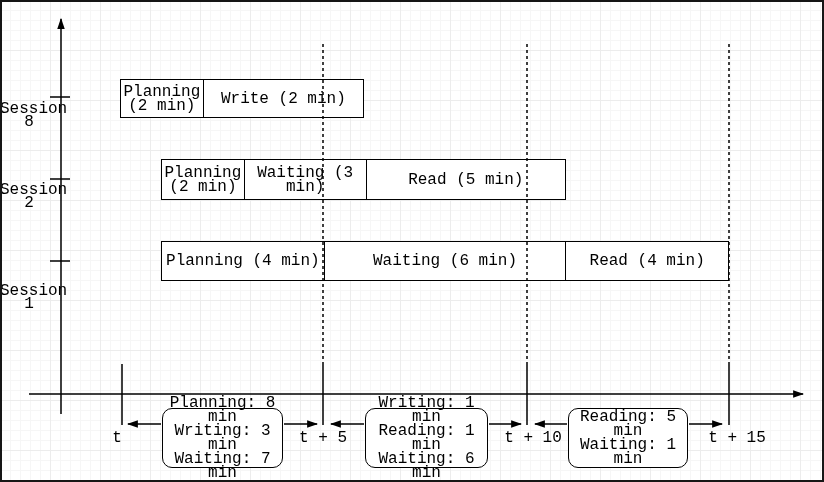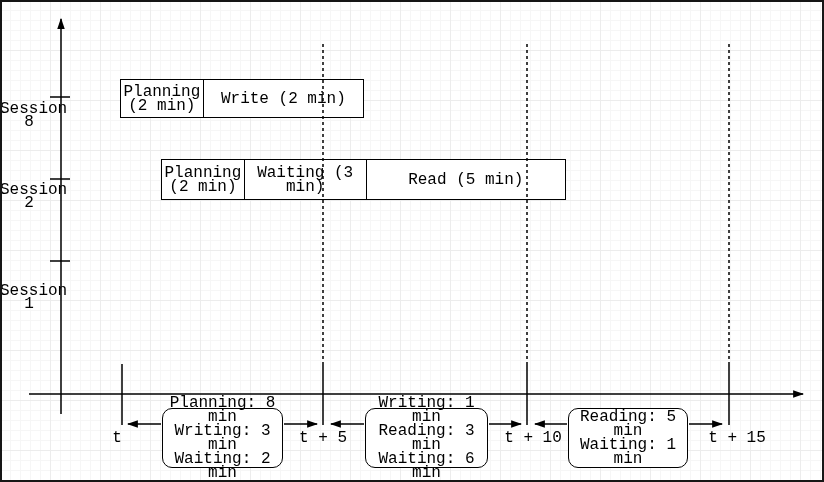--- a/index.html
+++ b/index.html
@@ -36,38 +36,43 @@
     <div class="seg" style="flex:2 1 0;">Planning (2 min)</div>
     <div class="seg" style="flex:4 1 0;">Write (2 min)</div>
   </div>
 
   <div class="session" style="left:161px; top:159px; width:405px; height:41px;">
     <div class="seg" style="flex:2 1 0;">Planning (2 min)</div>
     <div class="seg" style="flex:3 1 0;">Waiting (3 min)</div>
     <div class="seg" style="flex:5 1 0;">Read (5 min)</div>
   </div>
 
+  <div class="session" style="left:161px; top:241px; width:568px; height:40px;">
+    <div class="seg" style="flex:4 1 0;">Planning (4 min)</div>
+    <div class="seg" style="flex:6 1 0;">Waiting (6 min)</div>
+    <div class="seg" style="flex:4 1 0;">Read (4 min)</div>
+  </div>
 
   <div class="session-label" style="left:0px; top:103px;">Session 8</div>
   <div class="session-label" style="left:0px; top:184px;">Session 2</div>
   <div class="session-label" style="left:0px; top:265px;margin-top:20px;">Session 1</div>
 
   <div class="tick-label" style="left:87px; top:431px;">t</div>
   <div class="tick-label" style="left:293px; top:431px;">t + 5</div>
   <div class="tick-label" style="left:503px; top:431px;">t + 10</div>
   <div class="tick-label" style="left:707px; top:431px;">t + 15</div>
 
   <div class="note" style="left:162px; top:408px; width:121px; height:60px;">
     <span>Planning: 8 min</span>
     <span>Writing: 3 min</span>
-    <span>Waiting: 2 min</span>
+    <span>Waiting: 7 min</span>
   </div>
   <div class="note" style="left:365px; top:408px; width:123px; height:60px;align-items:flex-end;">
     <span>Writing: 1 min</span>
-    <span>Reading: 3 min</span>
+    <span>Reading: 1 min</span>
     <span>Waiting: 6 min</span>
   </div>
   <div class="note" style="left:568px; top:408px; width:120px; height:60px;">
     <span>Reading: 5 min</span>
     <span>Waiting: 1 min</span>
   </div>
 
   <svg class="overlay" width="824" height="482" viewBox="0 0 824 482">
     <defs>
       <marker id="arrow" viewBox="0 0 10 8" markerWidth="11" markerHeight="9" refX="9" refY="4" orient="auto" markerUnits="userSpaceOnUse">

